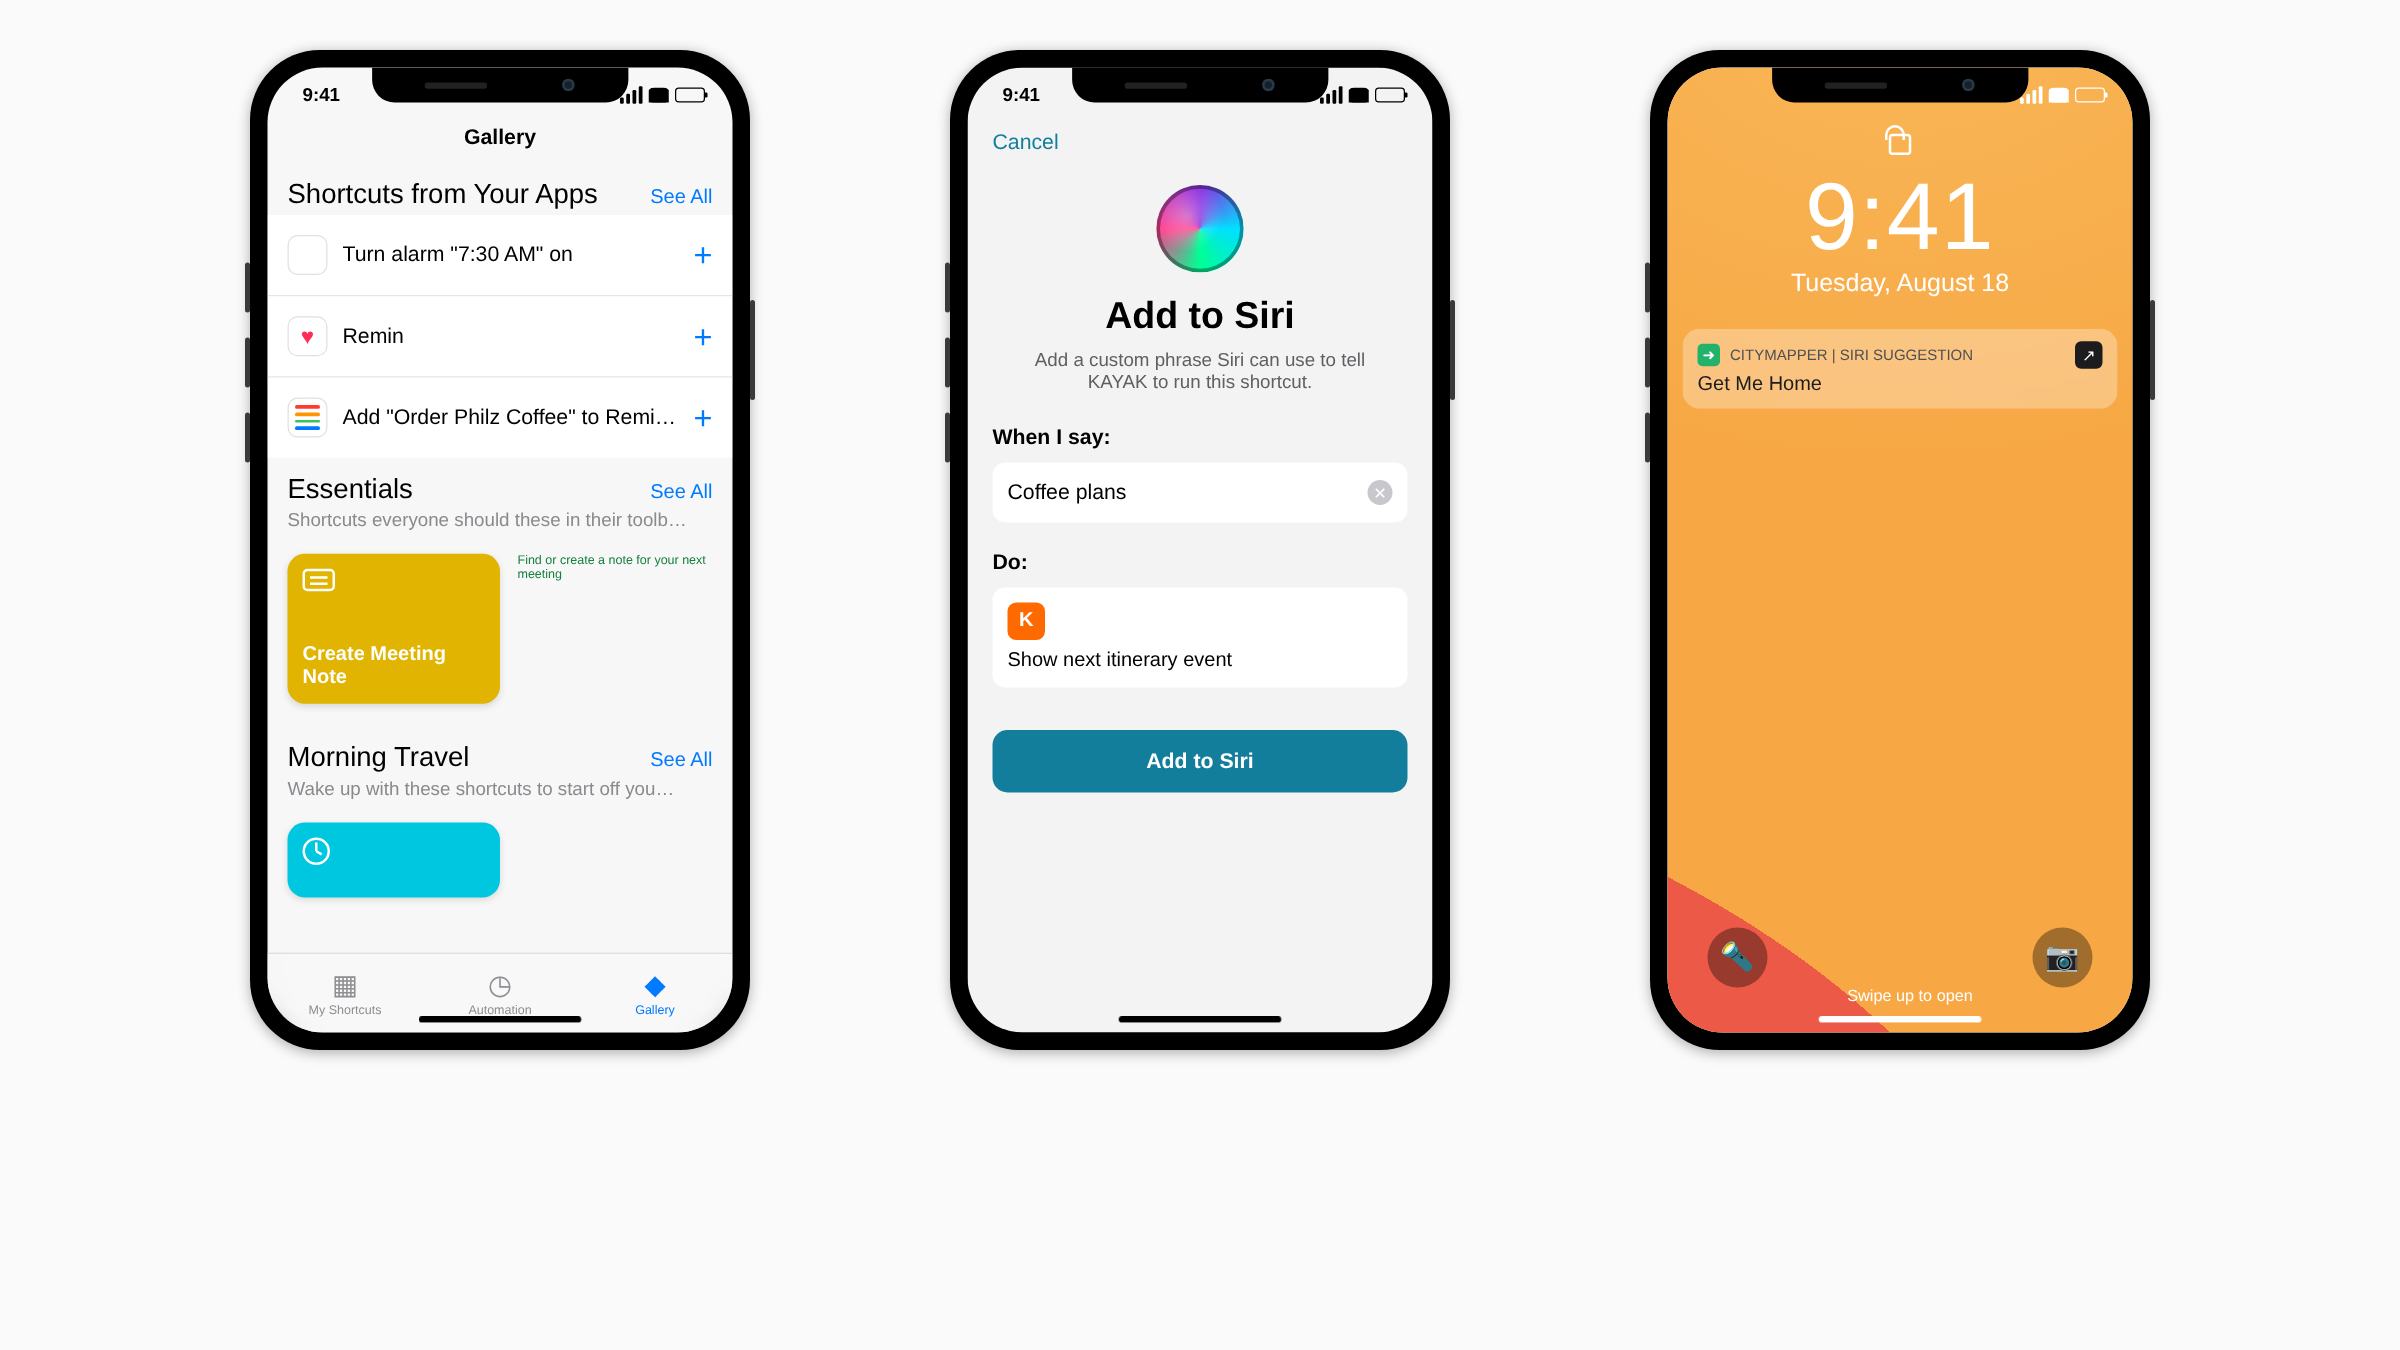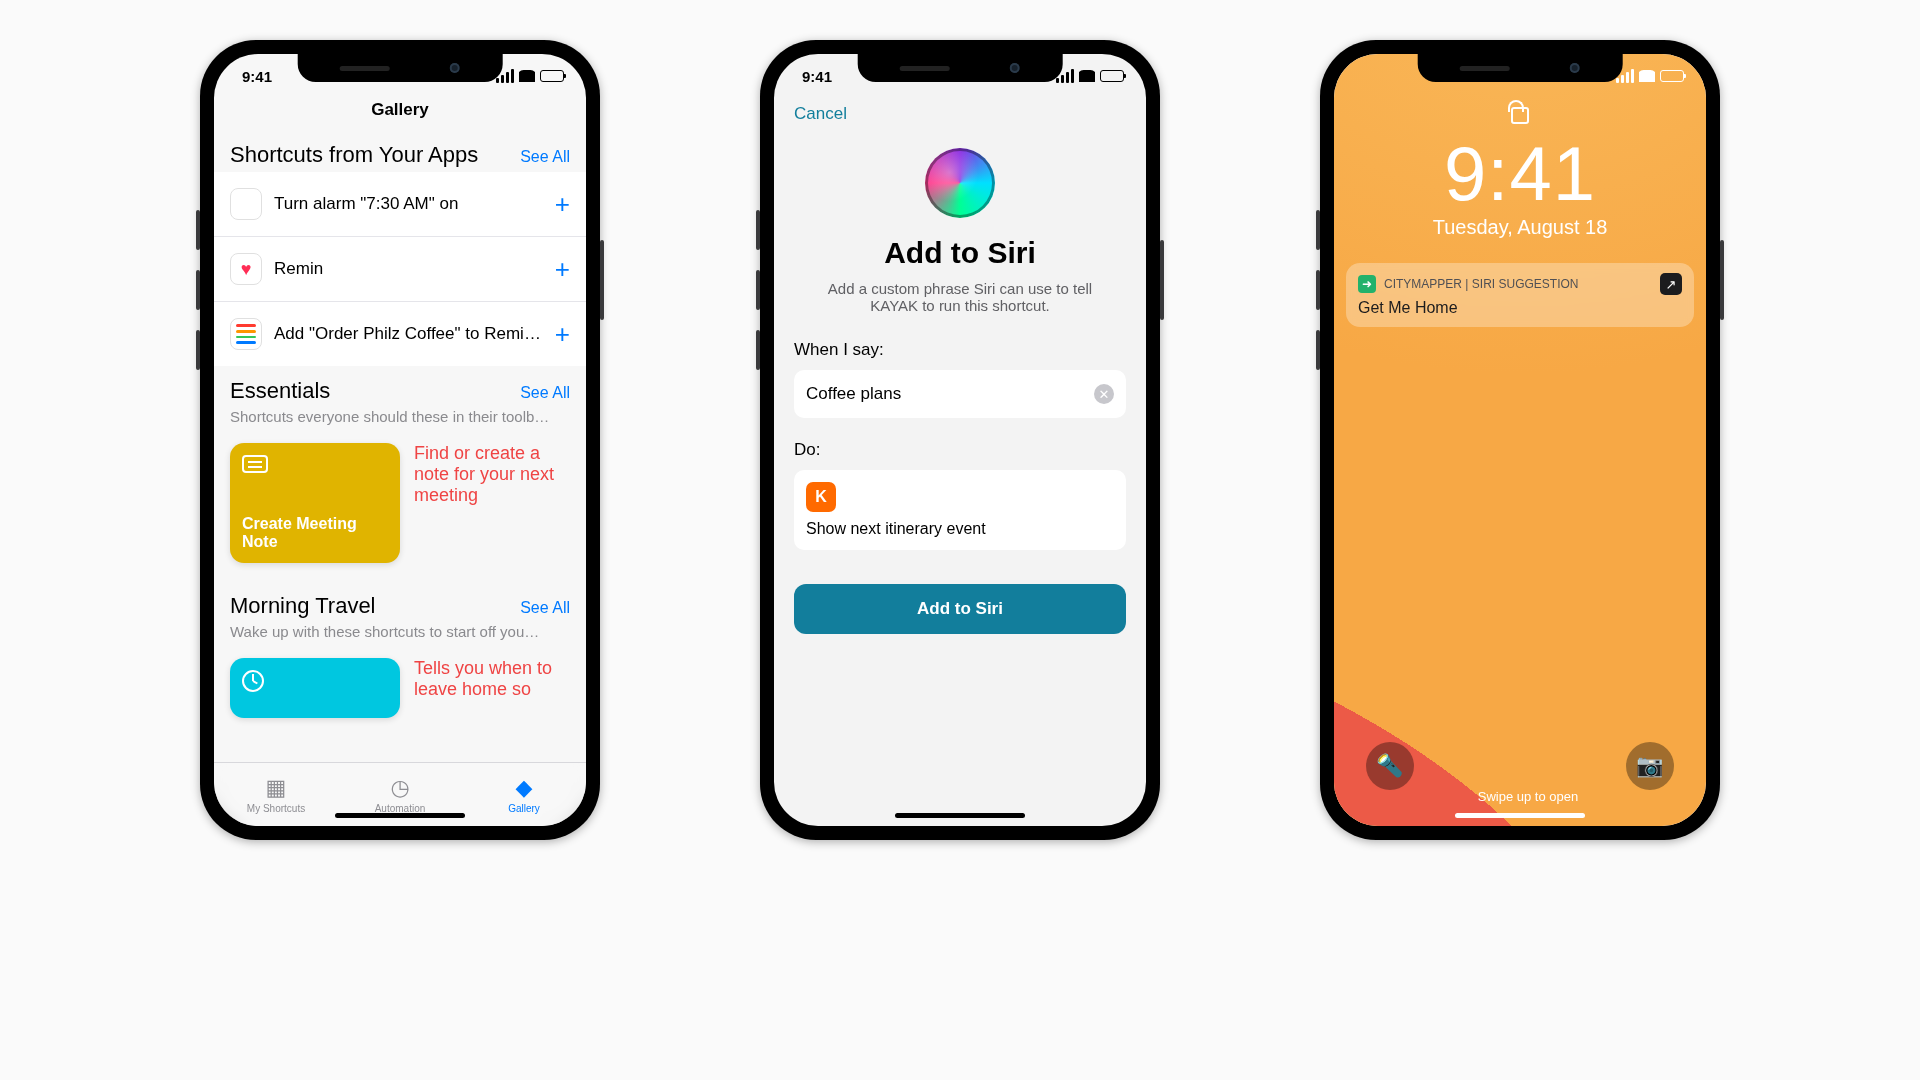--- a/index.html
+++ b/index.html
@@ -156,21 +156,21 @@
     color:#fff; padding:12px;
     display:flex; flex-direction:column; justify-content:space-between;
     box-shadow:0 2px 6px rgba(0,0,0,.12);
   }
   .p1 .tile.yellow{ background:var(--yellow);}
   .p1 .tile.cyan  { background:var(--cyan);}
   .p1 .tile-icon{ width:26px; height:18px; border:2px solid #fff; border-radius:4px; position:relative;}
   .p1 .tile-icon::before{content:""; position:absolute; left:4px; right:4px; top:4px; height:2px; background:#fff;}
   .p1 .tile-icon::after {content:""; position:absolute; left:4px; right:4px; top:9px; height:2px; background:#fff;}
   .p1 .tile-title{ font-weight:600; font-size:16px; }
-  .p1 .tile-desc{ flex:1; font-size:18px; color:#ef4444; }
+  .p1 .tile-desc{ flex:1; font-size:10px; color:#15803d; }
   .p1 .tile-clock{
     width:22px;height:22px;border:2px solid #fff;border-radius:50%;
     position:relative;
   }
   .p1 .tile-clock::before{content:"";position:absolute;left:50%;top:50%;width:2px;height:7px;background:#fff;transform-origin:bottom;transform:translate(-50%,-100%);}
   .p1 .tile-clock::after {content:"";position:absolute;left:50%;top:50%;width:2px;height:5px;background:#fff;transform-origin:bottom;transform:translate(-50%,-100%) rotate(120deg);}
 
   .p1 .tabbar{
     display:flex; height:64px;
     background:rgba(247,247,247,.9);
@@ -196,21 +196,21 @@
     width:70px; height:70px; border-radius:50%;
     margin:50px auto 18px;
     background:
       radial-gradient(circle at 35% 35%, #fff5, transparent 45%),
       conic-gradient(#8a2be2,#00e0ff,#00ff95,#ff3b8d,#8a2be2);
     box-shadow: inset 0 0 0 3px rgba(0,0,0,.35);
   }
   .p2 h1{ margin:0; text-align:center; font-size:30px; font-weight:700;}
   .p2 .sub{ text-align:center; color:#606064; font-size:15px; padding:10px 34px 0;}
   .p2 .form{ padding:26px 20px 16px;}
-  .p2 .fl{ font-weight:400; font-size:17px; margin-bottom:10px;}
+  .p2 .fl{ font-weight:700; font-size:17px; margin-bottom:10px;}
   .p2 .field{
     background:#fff; border-radius:10px;
     padding:14px 12px; font-size:17px;
     display:flex; align-items:center; justify-content:space-between;
   }
   .p2 .clear-x{
     width:20px;height:20px;border-radius:50%;background:#c7c7cc;color:#fff;
     display:flex;align-items:center;justify-content:center;font-size:13px;
   }
   .p2 .do-box{
@@ -368,21 +368,20 @@
 
       <div class="section-head">
         <h2>Morning Travel</h2>
         <span class="see-all">See All</span>
       </div>
       <div class="section-sub">Wake up with these shortcuts to start off you…</div>
       <div class="card-row">
         <div class="tile cyan" style="height:60px">
           <span class="tile-clock"></span>
         </div>
-        <div class="tile-desc">Tells you when to leave home so</div>
       </div>
     </div>
 
     <div class="tabbar">
       <div class="tab">
         <span class="glyph">▦</span>
         <span>My Shortcuts</span>
       </div>
       <div class="tab">
         <span class="glyph">◷</span>

